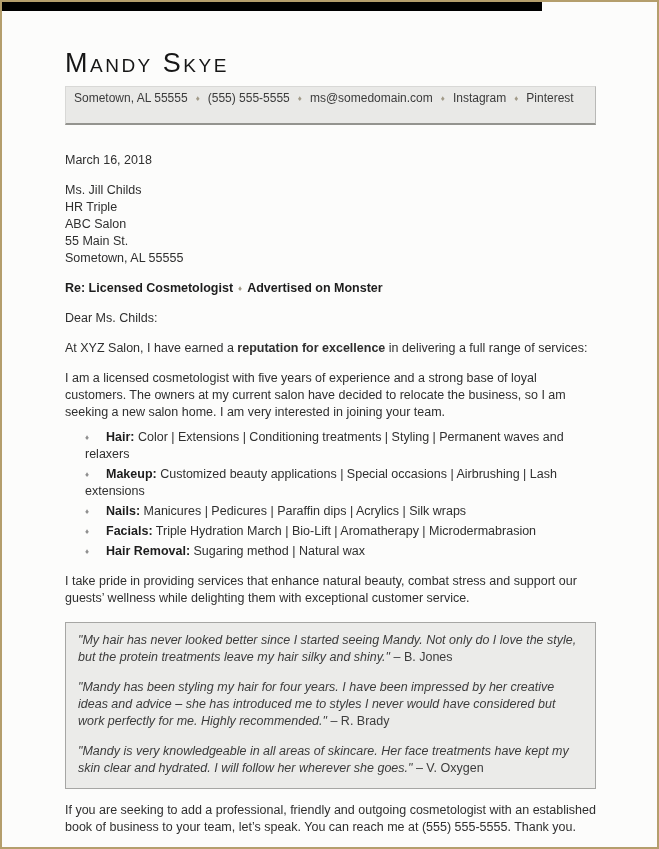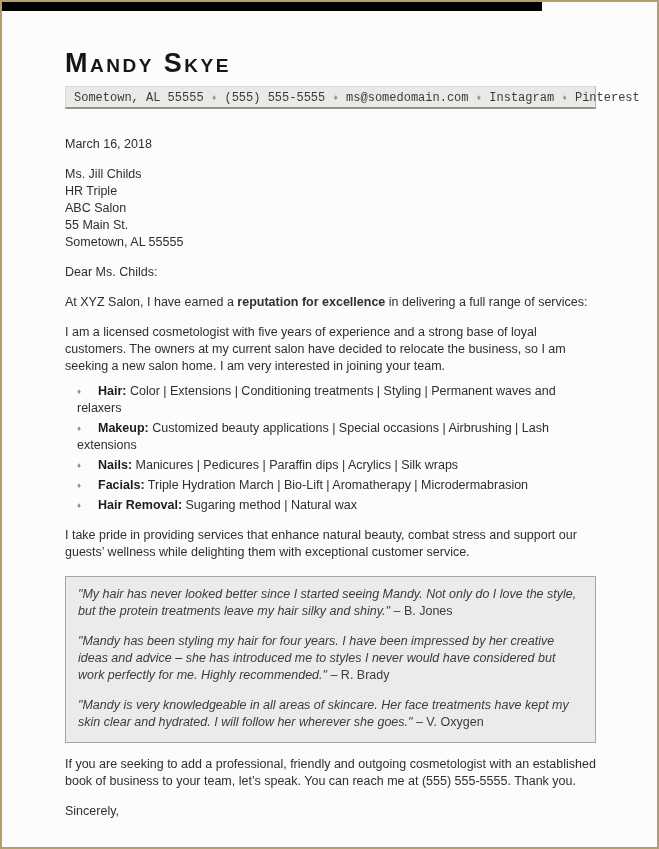--- a/index.html
+++ b/index.html
@@ -18,54 +18,53 @@
   }
   .topbar {
     position: absolute; top: 0; left: 0;
     width: 540px; height: 9px;
     background: #000000;
   }
   .content { padding: 46px 61px 0 63px; }
 
   .name {
     font-variant: small-caps;
-    font-weight: bold;
+    font-weight: normal;
     font-size: 27px;
     letter-spacing: 2.5px;
     color: #161616;
     margin: 0 0 7px 0;
   }
   .contactbar {
     background: #e9e9e7;
     border-top: 1px solid #d8d8d6;
     border-left: 1px solid #d8d8d6;
     border-bottom: 2px solid #94948f;
     border-right: 1px solid #b9b9b7;
-    padding: 4px 8px 2px 8px;
+    padding: 4px 8px 18px 8px;
     font-size: 12px;
     color: #3b3b3b;
     white-space: nowrap;
-    font-family: Liberation Mono, monospace;
   }
   .sep {
     color: #a19a88;
     font-size: 8px;
     padding: 0 8px;
     vertical-align: 1px;
   }
   .bodytext { font-size: 12.5px; color: #2f2f2f; line-height: 17px; }
 
   .date { margin-top: 27px; }
   .addr { margin-top: 13px; }
   .addr div { margin: 0; }
   .re-line { margin-top: 13px; font-weight: bold; color: #1d1d1d; }
   .re-line .sep { font-weight: normal; padding: 0 5px; }
   .para { margin: 13px 0 0 0; }
 
-  .svc-list { list-style: none; margin: 8px 0 0 7px; padding: 0 0 0 5px; }
+  .svc-list { list-style: none; margin: 8px 0 0 15px; padding: 0 0 0 5px; }
   .svc-list li { margin: 0 0 3px 0; }
   .bullet {
     display: inline-block; width: 21px;
     color: #8f8f8f; font-size: 8px; vertical-align: 1px;
   }
   .svc-label { font-weight: bold; color: #1d1d1d; }
 
   .quotebox {
     margin-top: 15px;
     background: #ebebe9;
@@ -97,20 +96,21 @@
       <div class="date">March 16, 2018</div>
 
       <div class="addr">
         <div>Ms. Jill Childs</div>
         <div>HR Triple</div>
         <div>ABC Salon</div>
         <div>55 Main St.</div>
         <div>Sometown, AL 55555</div>
       </div>
 
+      <div class="re-line"><span>Re: Licensed Cosmetologist</span><span class="sep">♦</span><span>Advertised on Monster</span></div>
 
       <p class="para">Dear Ms. Childs:</p>
 
       <p class="para"><span>At XYZ Salon, I have earned a </span><b>reputation for excellence</b><span> in delivering a full range of services:</span></p>
 
       <p class="para">I am a licensed cosmetologist with five years of experience and a strong base of loyal customers. The owners at my current salon have decided to relocate the business, so I am seeking a new salon home. I am very interested in joining your team.</p>
 
       <ul class="svc-list">
         <li><span class="bullet">♦</span><span class="svc-label">Hair:</span><span> Color | Extensions | Conditioning treatments | Styling | Permanent waves and relaxers</span></li>
         <li><span class="bullet">♦</span><span class="svc-label">Makeup:</span><span> Customized beauty applications | Special occasions | Airbrushing | Lash extensions</span></li>

